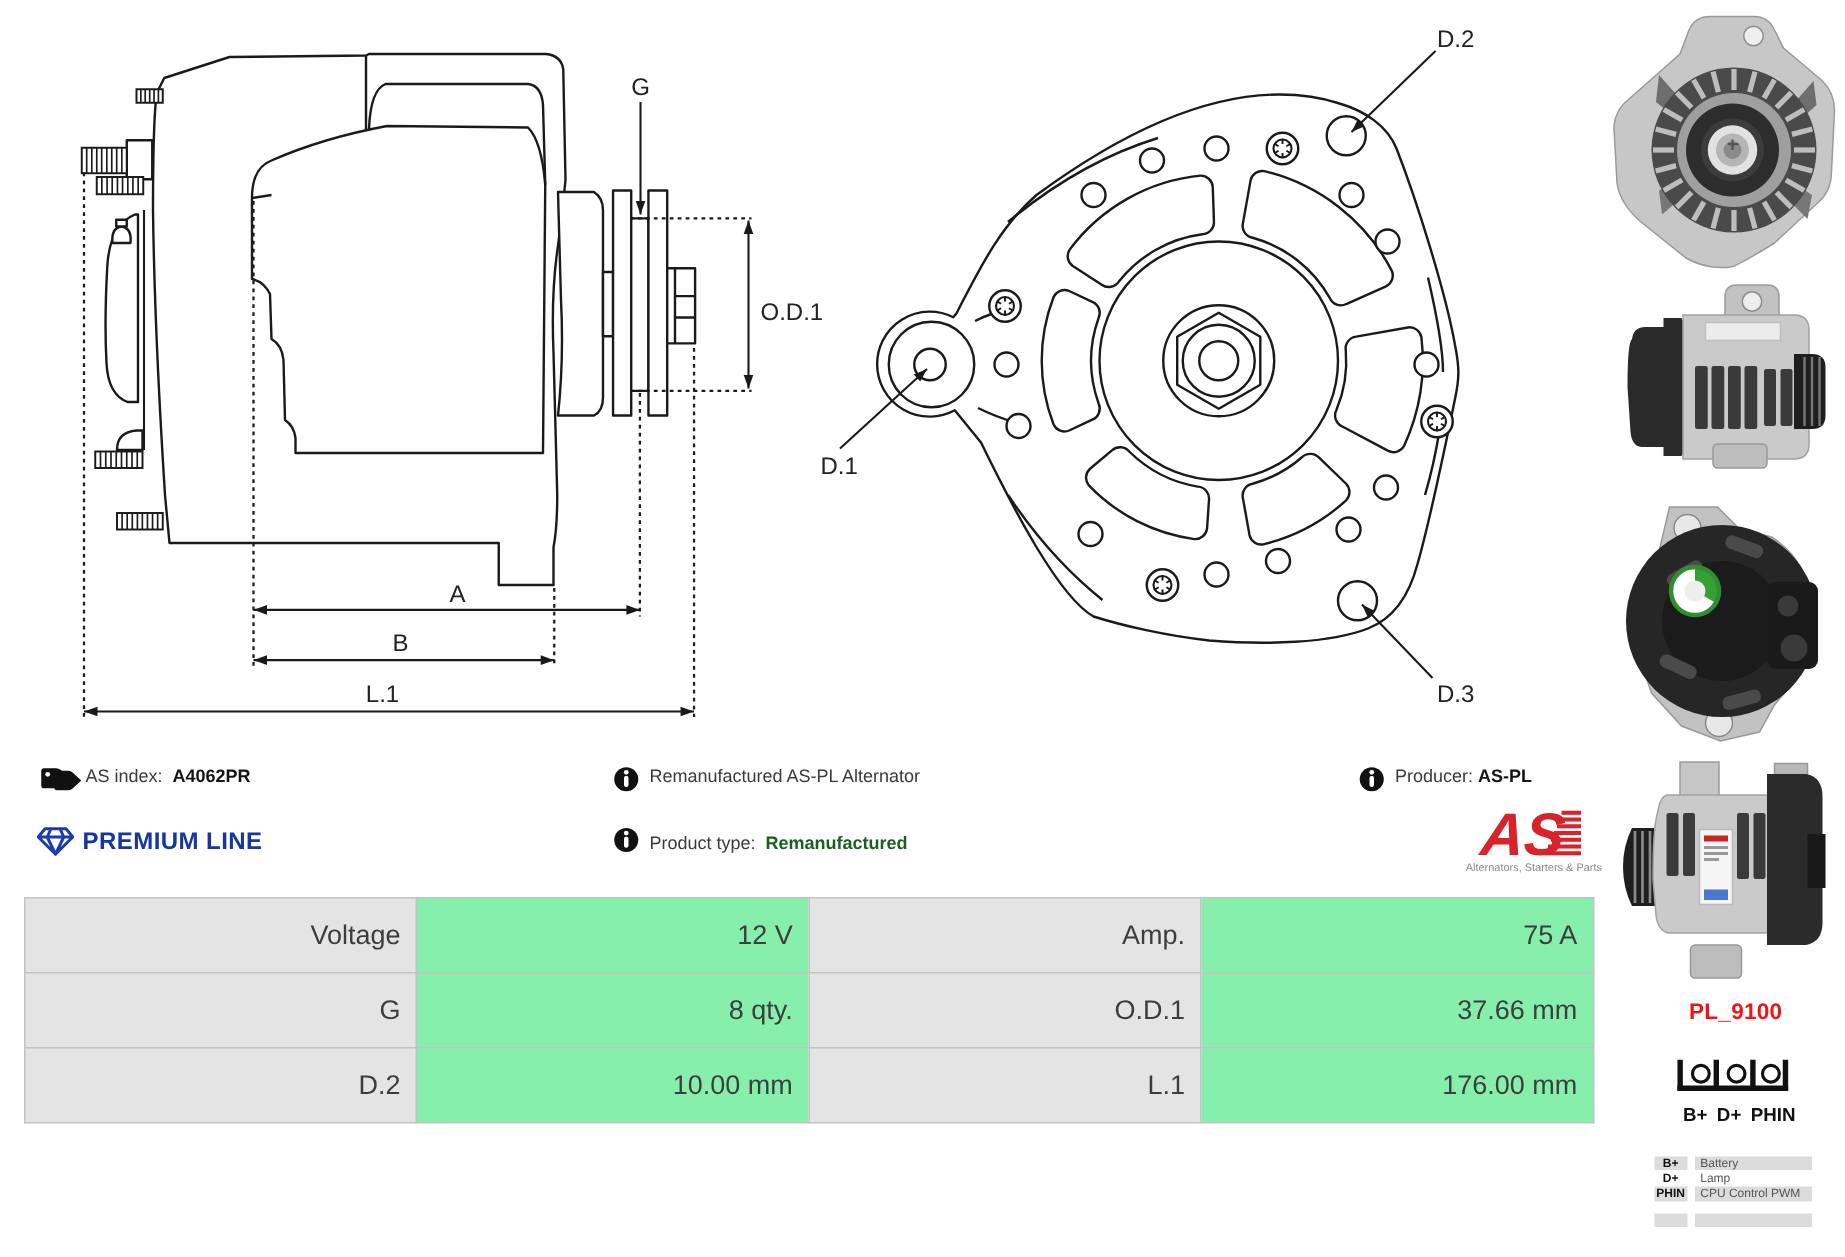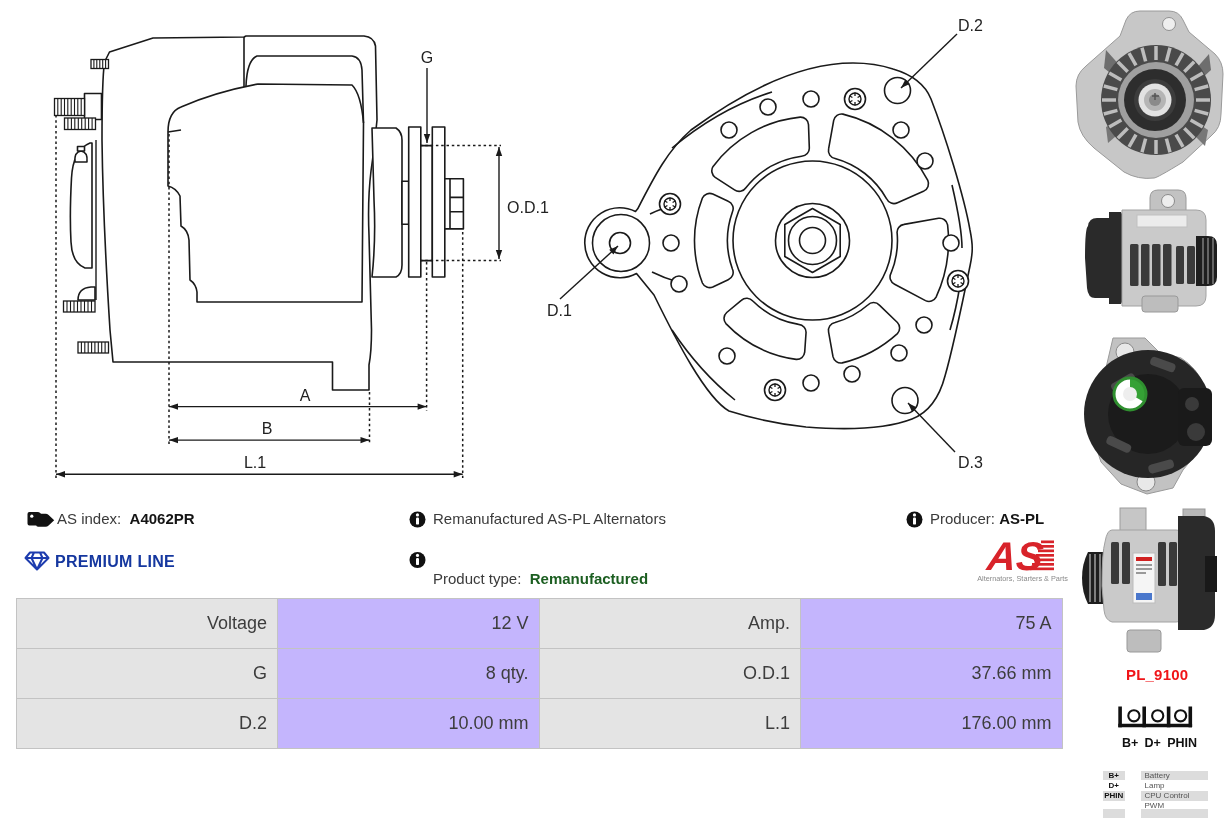--- a/index.html
+++ b/index.html
@@ -1,26 +1,26 @@
 <!DOCTYPE html>
 <html><head><meta charset="utf-8"><style>
 *{margin:0;padding:0;box-sizing:border-box}
 html,body{width:1230px;height:838px;background:#fff;font-family:"Liberation Sans",sans-serif;position:relative;overflow:hidden}
 .abs{position:absolute;white-space:nowrap}
-.it{font-size:15px;color:#3a3a3a}
+.it{font-size:12px;color:#3a3a3a}
 .bold{font-weight:bold;color:#141414}
 table.spec{position:absolute;left:15.5px;top:597.5px;width:1045.5px;border-collapse:collapse;table-layout:fixed}
 table.spec td{border:1.4px solid #c3c3c3;height:50px;font-size:18px;color:#3d3d3d;text-align:right;padding-right:10px;vertical-align:middle}
 table.spec td.l{background:#e4e4e4}
-table.spec td.v{background:#c4b5fd}
+table.spec td.v{background:#86efac}
 .leg{position:absolute;left:1103px;top:770.5px;width:105px;font-size:8px;color:#555}
 .leg .row{display:flex;height:9.8px;line-height:9.8px;margin:0}
 .leg .k{width:21.5px;text-align:center;font-weight:bold;color:#111;flex:none}
 .leg .g{background:#dcdcdc}
-.leg .val{margin-left:16px;padding-left:4px;flex:1}
+.leg .val{margin-left:5px;padding-left:4px;flex:1}
 </style></head><body>
 <svg width="1230" height="838" viewBox="0 0 1230 838" style="position:absolute;left:0;top:0">
     <path fill="white" stroke="#1a1a1a" stroke-width="1.6" stroke-linejoin="round" d="M153,38 L244,37 L246,36 L364,36 Q374,37 375.5,46 L377,120 Q374,150 371,171 Q367.5,200 369,235 L371.5,330 Q371.5,352 369,365 L369,390 L332.5,390 L332.5,362 L113,362 L110,330 Q103,220 102,140 Q102,80 104.5,62 L109.5,52 Z"></path>
     <path fill="none" stroke="#1a1a1a" stroke-width="1.6" d="M244,37 L244,87"></path>
     <path fill="none" stroke="#1a1a1a" stroke-width="1.6" d="M246,86 Q247,60 257,56 L352,56 Q361,57 362,70 L363.5,123"></path>
     <path fill="white" stroke="#1a1a1a" stroke-width="1.6" stroke-linejoin="round" d="M181,107 Q168,112 168,132 L168,186 Q176,188 180,196 L181,226 Q188,230 189,240 L190,280 Q196,284 197,292 L197,302 L254,302 L362,302 L363.5,123 Q361,94 352,85 L258,84 Q215,92 181,107 Z" fill-opacity="0"></path>
     <path fill="none" stroke="#1a1a1a" stroke-width="1.6" d="M168,132 L181,130"></path>
     <path fill="white" stroke="#1a1a1a" stroke-width="1.6" stroke-linejoin="round" d="M372,128 L396,128 Q402,132 402,140 L402,265 Q402,274 396,277 L372,277 Q376,240 374,200 Q373,160 372,128 Z"></path>
     <rect x="402" y="181.3" width="6.7" height="42.9" fill="white" stroke="#1a1a1a" stroke-width="1.6" stroke-linejoin="round"></rect>
     <rect x="408.7" y="127" width="12.1" height="150" fill="white" stroke="#1a1a1a" stroke-width="1.6" stroke-linejoin="round"></rect>
@@ -317,24 +317,24 @@
     <rect x="416.0" y="517.4" width="3" height="7.2" rx="1.2" fill="#fff"></rect>
     <circle cx="914.5" cy="519.5" r="8" fill="#111"></circle>
     <circle cx="914.5" cy="514.9" r="1.6" fill="#fff"></circle>
     <rect x="913.0" y="517.4" width="3" height="7.2" rx="1.2" fill="#fff"></rect>
     <path d="M30,552.5 L44,552.5 L48.5,558 L37,569.5 L25.5,558 Z M25.5,558 L48.5,558 M34,552.5 L31.5,558 L37,569.5 L42.5,558 L40,552.5" fill="none" stroke="#1d3cae" stroke-width="2" stroke-linejoin="round"></path>
     <circle cx="417.5" cy="560" r="8" fill="#111"></circle>
     <circle cx="417.5" cy="555.4" r="1.6" fill="#fff"></circle>
     <rect x="416.0" y="557.9" width="3" height="7.2" rx="1.2" fill="#fff"></rect>
   </svg>
 <div class="abs it" style="left:57px;top:510px">AS index:&nbsp; <span class="bold">A4062PR</span></div>
-<div class="abs it" style="left:433px;top:510px">Remanufactured AS-PL Alternators</div>
+<div class="abs it" style="left:433px;top:510px">Remanufactured AS-PL Alternator</div>
 <div class="abs it" style="left:930px;top:510px">Producer: <span class="bold">AS-PL</span></div>
 <div class="abs" style="left:55px;top:552.5px;font-size:16px;font-weight:bold;color:#15379f;letter-spacing:0.3px">PREMIUM LINE</div>
-<div class="abs it" style="left:433px;top:570px">Product type:&nbsp; <span style="font-weight:bold;color:#1b5e20">Remanufactured</span></div>
+<div class="abs it" style="left:433px;top:555px">Product type:&nbsp; <span style="font-weight:bold;color:#1b5e20">Remanufactured</span></div>
 <table class="spec">
     <colgroup>
       <col style="width:261.5px">
       <col style="width:261.5px">
       <col style="width:261.5px">
       <col style="width:261.5px">
     </colgroup>
     <tbody>
       <tr>
         <td class="l">Voltage</td>

